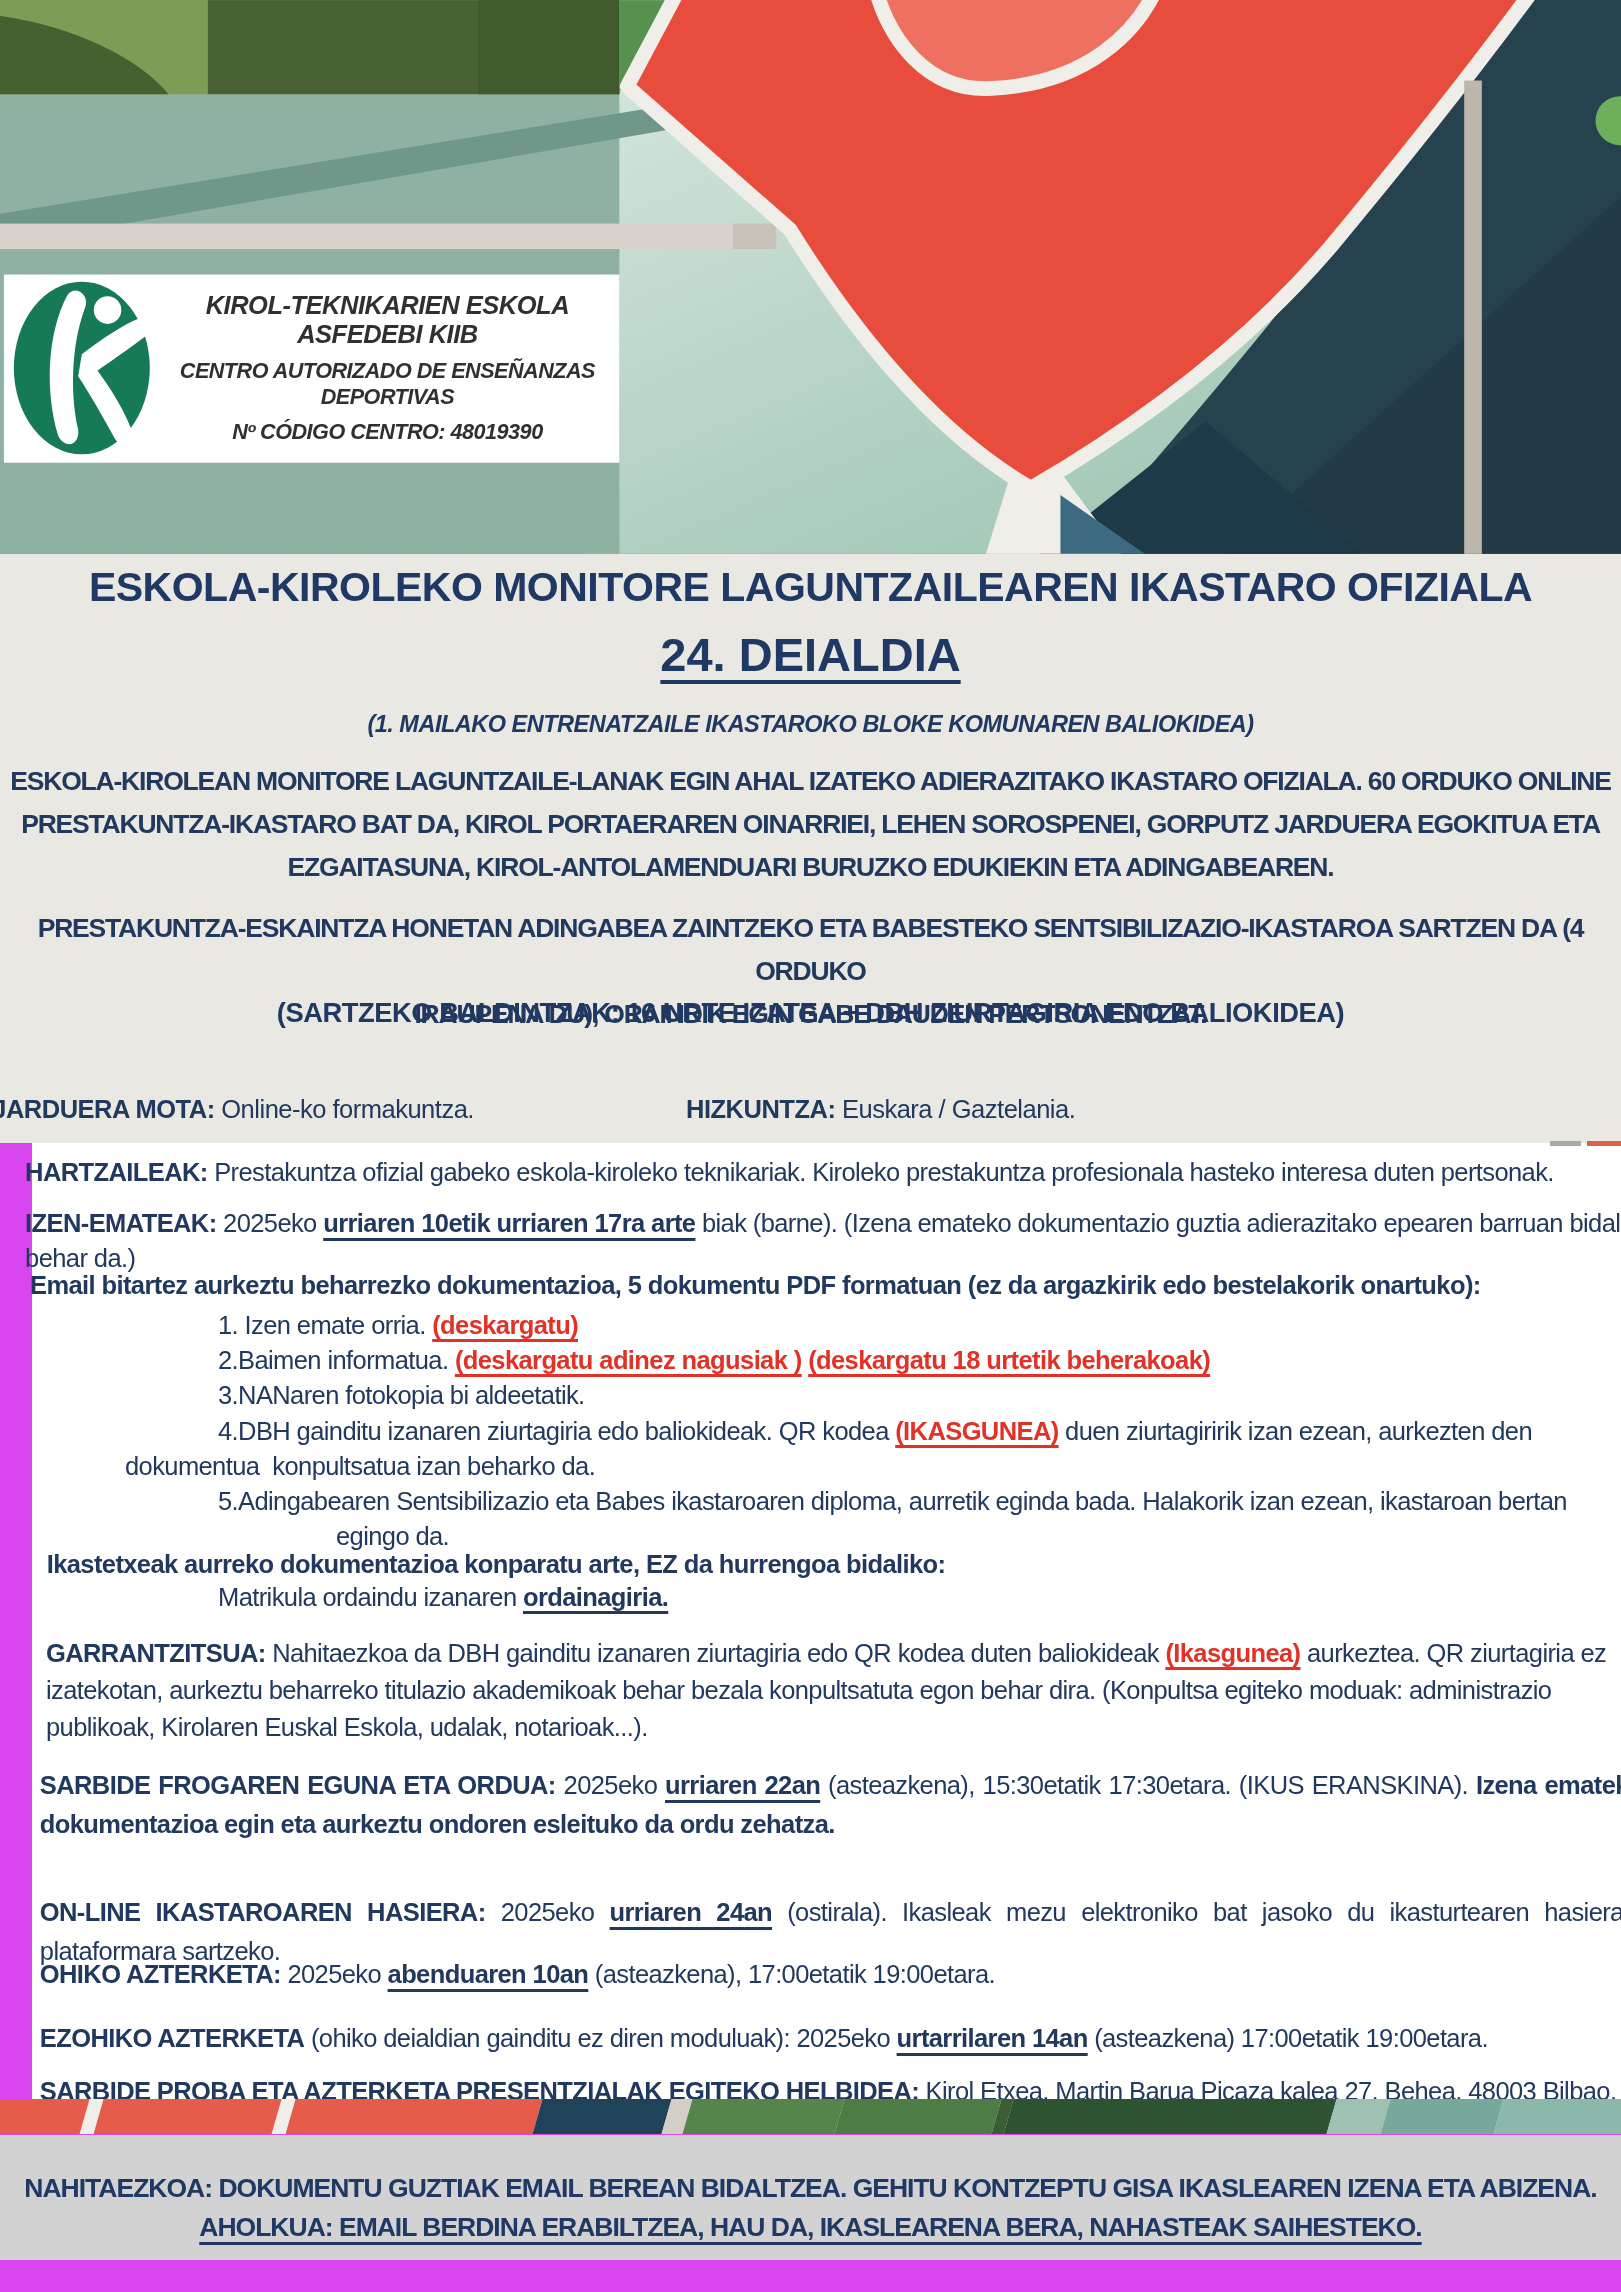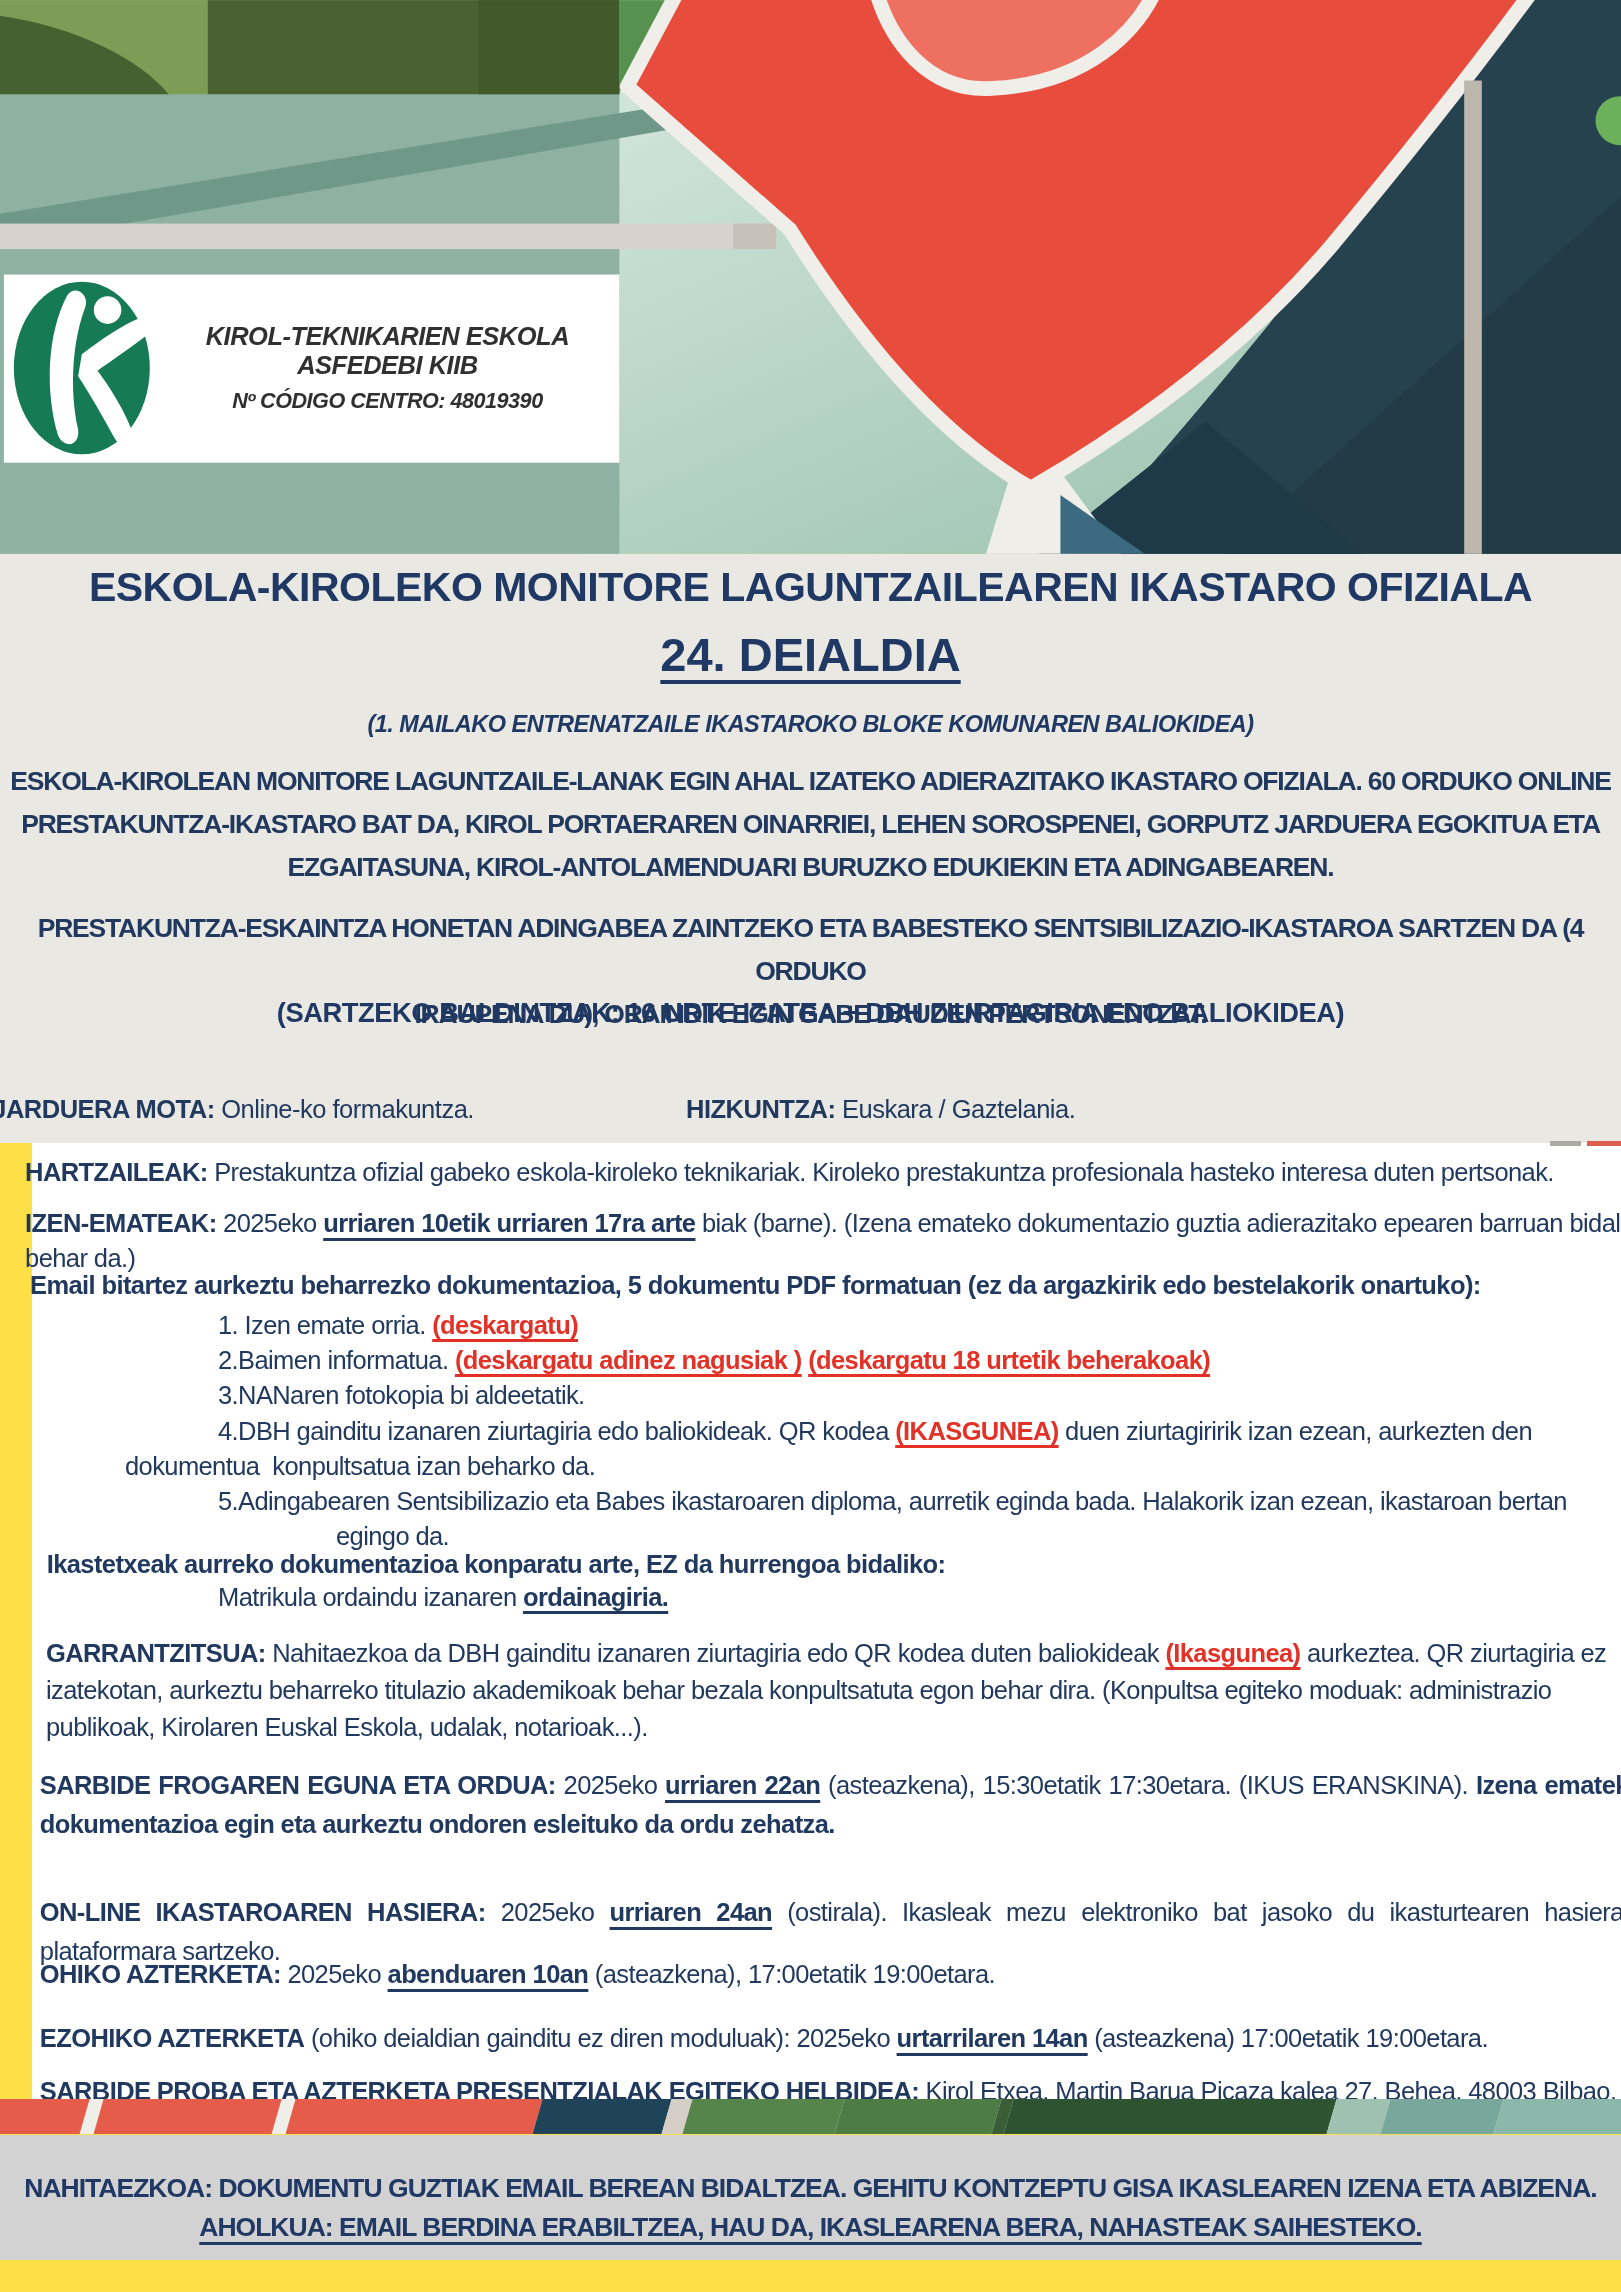--- a/index.html
+++ b/index.html
@@ -1,18 +1,18 @@
 <!DOCTYPE html>
 <html><head>
 <meta charset="utf-8">
 <style>
   html,body{margin:0;padding:0;background:#888;}
   #page{
     position:relative;width:1621px;height:2293px;margin:0 auto;
-    background:#fde047;overflow:hidden;
+    background:#d946ef;overflow:hidden;
     font-family:"Liberation Sans","DejaVu Sans",sans-serif;
     color:#21395e;
   }
   
   #banner{position:absolute;top:0;left:0;width:1621px;height:554px;}
   #logo-box{position:absolute;left:3.9px;top:274px;width:616px;height:188px;display:flex;align-items:center;}
   #logo-mark{position:absolute;left:7.8px;top:4.9px;width:147px;height:178px;}
   #logo-text{position:absolute;left:155px;top:0;width:457px;height:188px;display:flex;flex-direction:column;justify-content:center;align-items:center;gap:8.8px;font-style:italic;font-weight:bold;color:#303030;text-align:center;}
   .logo-l1{font-size:25.5px;letter-spacing:-0.5px;}
   .logo-l2{font-size:21.6px;letter-spacing:-0.5px;}
@@ -115,20 +115,21 @@
 
     <div id="logo-box">
       <svg id="logo-mark" viewBox="0 0 160 190">
         <ellipse cx="76" cy="95" rx="74" ry="94" fill="#177a57"></ellipse>
         <path d="M60,16 C38,58 36,120 50,168 C56,183 74,181 72,162 C62,118 66,64 80,28 C84,14 68,4 60,16 Z" fill="#ffffff"></path>
         <circle cx="104" cy="32" r="15" fill="#ffffff"></circle>
         <path d="M76,80 C98,63 122,47 138,41 C152,36 157,51 146,60 C128,74 107,88 93,98 C104,112 122,140 130,162 C135,176 119,184 112,172 C100,150 84,122 72,104 Z" fill="#ffffff"></path>
       </svg>
       <div id="logo-text">
         <div class="logo-l1">KIROL-TEKNIKARIEN ESKOLA ASFEDEBI KIIB</div>
+        <div class="logo-l2">CENTRO AUTORIZADO DE ENSEÑANZAS DEPORTIVAS</div>
         <div class="logo-l3">Nº CÓDIGO CENTRO: 48019390</div>
       </div>
     </div>
   </div>
 
   <div id="title-section">
     <div id="title-1" class="center-line">ESKOLA-KIROLEKO MONITORE LAGUNTZAILEAREN IKASTARO OFIZIALA</div>
     <div id="title-2" class="center-line"><span>24. DEIALDIA</span></div>
     <div id="subtitle" class="center-line">(1. MAILAKO ENTRENATZAILE IKASTAROKO BLOKE KOMUNAREN BALIOKIDEA)</div>
     <div id="intro-1">

